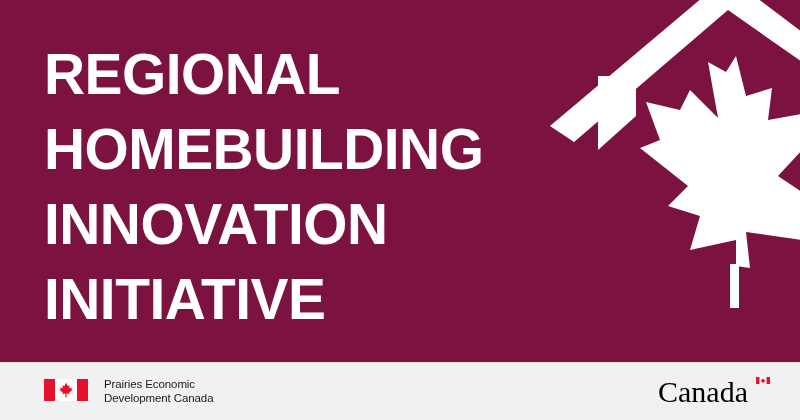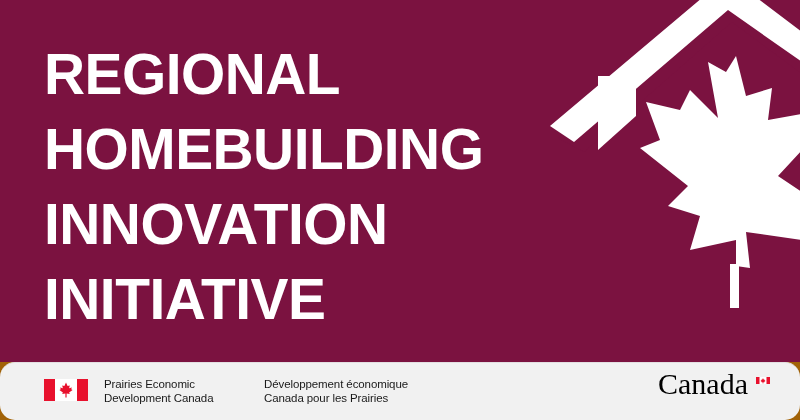--- a/index.html
+++ b/index.html
@@ -53,21 +53,20 @@
   
   #footer {
     position: absolute;
     left: 0;
     top: 362px;
     width: 800px;
     height: 58px;
     background: #F1F1F1;
     border-top: 1px solid #e3dfe1;
     box-sizing: border-box;
-    border-radius: 15px;
   }
   #footer-inner {
     position: relative;
     width: 100%;
     height: 100%;
   }
   #sig-block {
     position: absolute;
     left: 44px;
     top: 15px;
@@ -103,21 +102,21 @@
     height: 30px;
   }
   #wordmark-text {
     font-family: "Liberation Serif", serif;
     font-size: 30px;
     line-height: 30px;
     color: #000000;
     letter-spacing: 0px;
     position: absolute;
     left: 0;
-    bottom: 8px;
+    bottom: 0;
   }
   #wordmark-flag {
     position: absolute;
     right: 0px;
     top: 0px;
     width: 14px;
     height: 7px;
   }
 </style>
 </head>
@@ -194,22 +193,20 @@
             M 22 3.6
             L 23.6 7.1 L 25.8 6.4 L 25.1 9.2 L 27.9 8.4 L 27.2 10.3 L 28.6 11.1
             L 25.1 13.6 L 25.8 15.1 L 22.6 14.6 L 22.6 18.6 L 21.4 18.6 L 21.4 14.6
             L 18.2 15.1 L 18.9 13.6 L 15.4 11.1 L 16.8 10.3 L 16.1 8.4 L 18.9 9.2
             L 18.2 6.4 L 20.4 7.1 Z"></path>
         </svg>
 
         <div id="sig-texts">
           <div class="sig-text" id="sig-en">Prairies Economic
 Development Canada</div>
-          <div class="sig-text" id="sig-fr">Développement économique
-Canada pour les Prairies</div>
         </div>
       </div>
 
       <div id="wordmark">
         <span id="wordmark-text">Canada</span>
         <svg id="wordmark-flag" viewBox="0 0 14 7" aria-hidden="true">
           <rect x="0" y="0" width="14" height="7" fill="#ffffff"></rect>
           <rect x="0" y="0" width="3.5" height="7" fill="#E8112D"></rect>
           <rect x="10.5" y="0" width="3.5" height="7" fill="#E8112D"></rect>
           <path fill="#E8112D" d="

